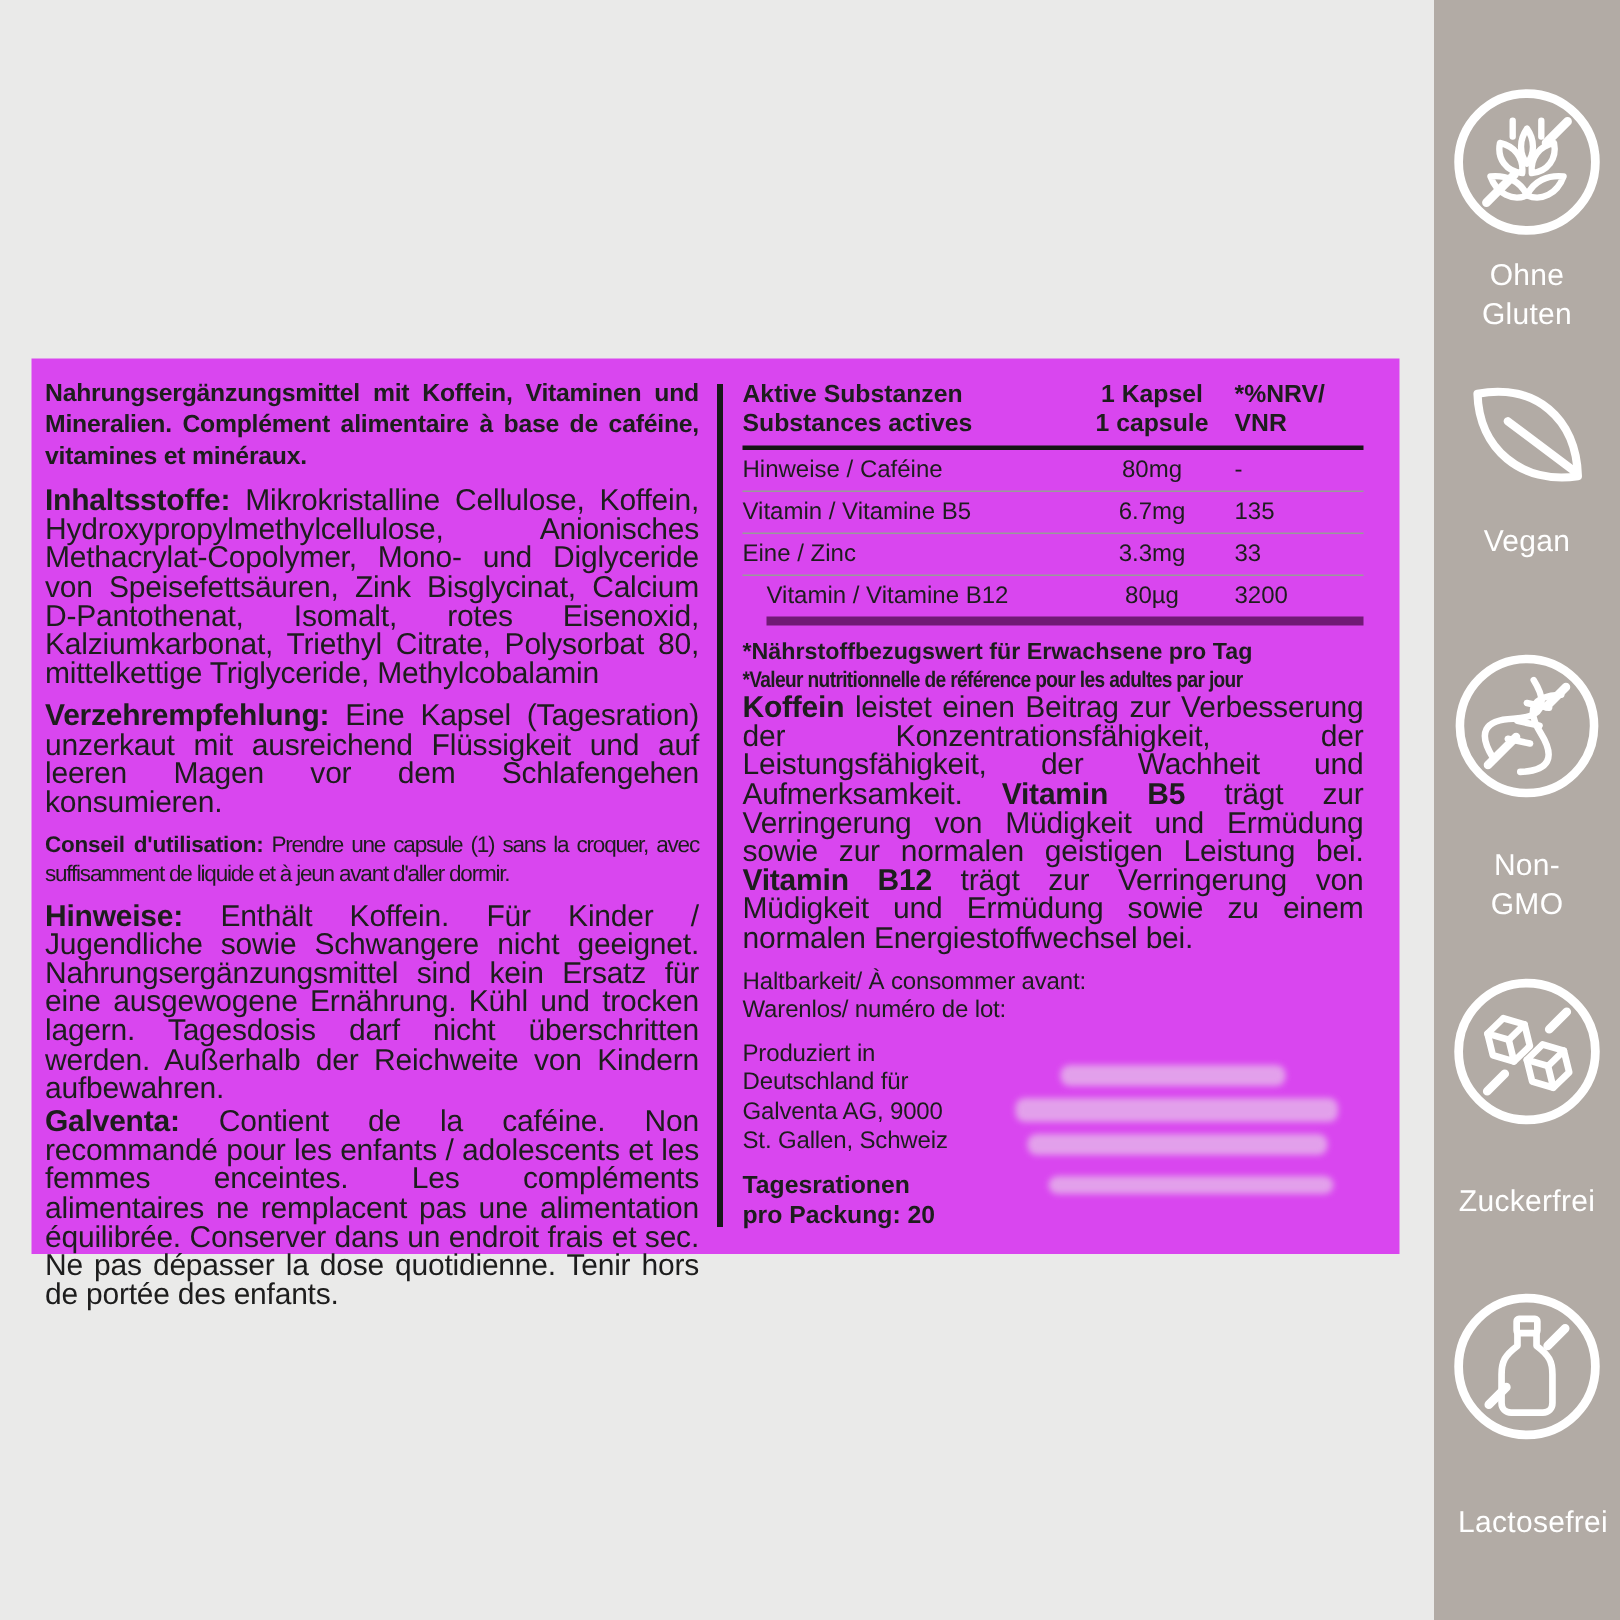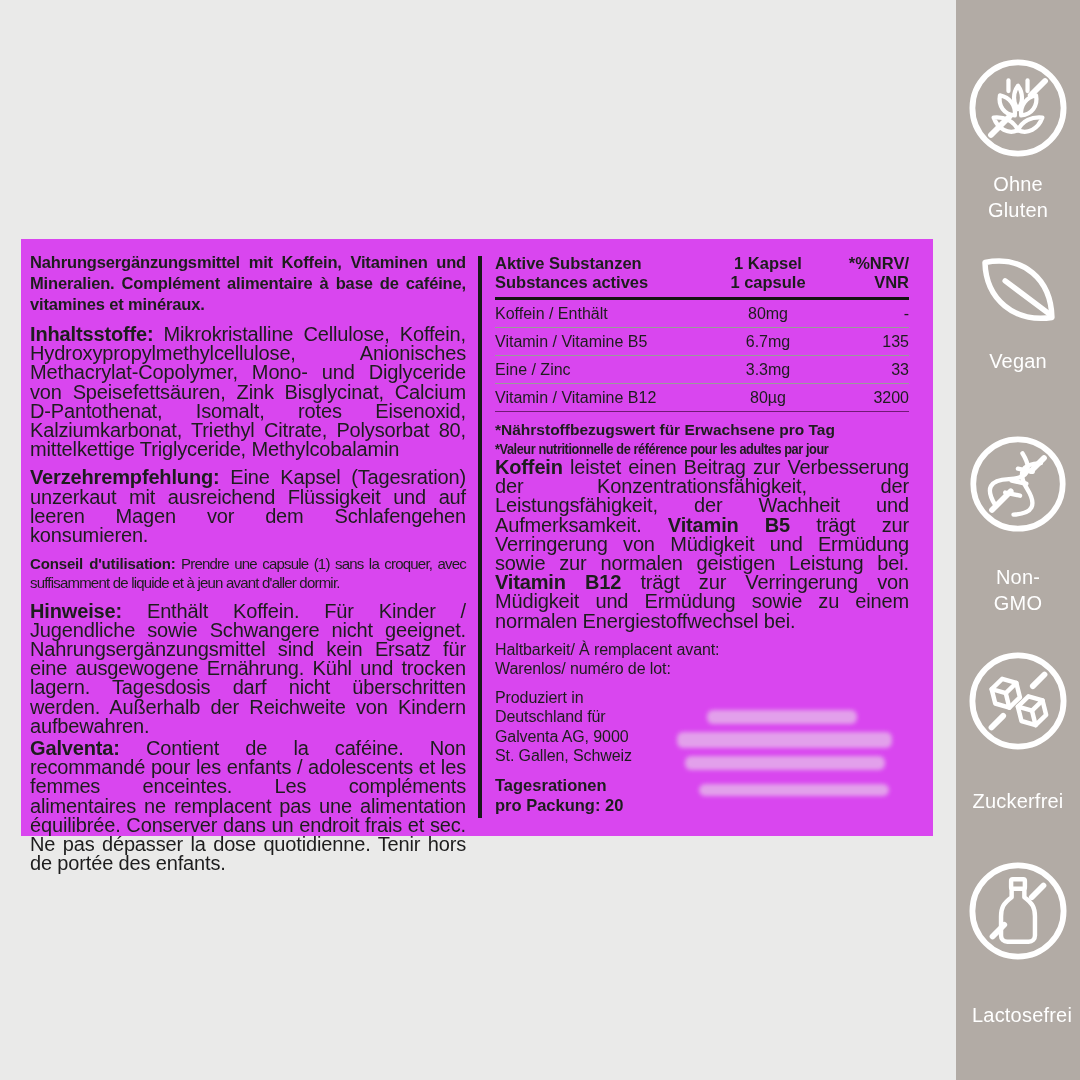--- a/index.html
+++ b/index.html
@@ -21,24 +21,24 @@
   .intro{font-weight:bold;font-size:16.5px;line-height:21px;margin-bottom:10px;}
   .cond{letter-spacing:-0.8px;font-size:15px;}
   .tight{margin-bottom:3px;}
 
   
   .tbl{width:100%;}
   .tbl-head{display:flex;font-weight:bold;font-size:16.5px;line-height:19px;
             padding-bottom:5px;border-bottom:3px solid #141414;}
   .tr{display:flex;font-size:16px;line-height:18px;padding:4.5px 0;
       border-bottom:1.5px solid #9a9a9a;}
-  .tr.last{border-bottom:1px solid #701a75;}
+  .tr.last{border-bottom:6px solid #701a75;margin-left:16px;}
   .c-name{flex:1;text-align:left;}
   .c-amt{width:110px;text-align:center;}
-  .c-nrv{width:86px;text-align:right;}
+  .c-nrv{width:86px;text-align:left;}
 
   .footnotes{margin-top:8px;font-weight:bold;}
   .fn{font-size:15.5px;line-height:19px;}
   .fn-fr{font-size:15px;letter-spacing:-0.5px;white-space:nowrap;
          transform:scaleX(0.85);transform-origin:left center;}
 
   .claims{margin-top:0;}
   .block{font-size:16px;line-height:19.5px;margin:0 0 9px 0;letter-spacing:-0.1px;}
   .serv{font-weight:bold;font-size:16.5px;line-height:20px;}
 
@@ -99,21 +99,21 @@
           <div class="c-amt">
             <div>1 Kapsel</div>
             <div>1 capsule</div>
           </div>
           <div class="c-nrv">
             <div>*%NRV/</div>
             <div>VNR</div>
           </div>
         </div>
         <div class="tr">
-          <div class="c-name">Koffein / Enthält</div>
+          <div class="c-name">Hinweise / Caféine</div>
           <div class="c-amt">80mg</div>
           <div class="c-nrv">-</div>
         </div>
         <div class="tr">
           <div class="c-name">Vitamin / Vitamine B5</div>
           <div class="c-amt">6.7mg</div>
           <div class="c-nrv">135</div>
         </div>
         <div class="tr">
           <div class="c-name">Eine / Zinc</div>
@@ -128,21 +128,21 @@
       </div>
 
       <div class="footnotes">
         <div class="fn">*Nährstoffbezugswert für Erwachsene pro Tag</div>
         <div class="fn fn-fr">*Valeur nutritionnelle de référence pour les adultes par jour</div>
       </div>
 
       <p class="p claims"><b>Koffein</b><span> leistet einen Beitrag zur Verbesserung der Konzentrationsfähigkeit, der Leistungsfähigkeit, der Wachheit und Aufmerksamkeit. </span><b>Vitamin B5</b><span> trägt zur Verringerung von Müdigkeit und Ermüdung sowie zur normalen geistigen Leistung bei. </span><b>Vitamin B12</b><span> trägt zur Verringerung von Müdigkeit und Ermüdung sowie zu einem normalen Energiestoffwechsel bei.</span></p>
 
       <div class="block">
-        <div>Haltbarkeit/ À remplacent avant:</div>
+        <div>Haltbarkeit/ À consommer avant:</div>
         <div>Warenlos/ numéro de lot:</div>
       </div>
 
       <div class="block">
         <div>Produziert in</div>
         <div>Deutschland für</div>
         <div>Galventa AG, 9000</div>
         <div>St. Gallen, Schweiz</div>
       </div>
 

